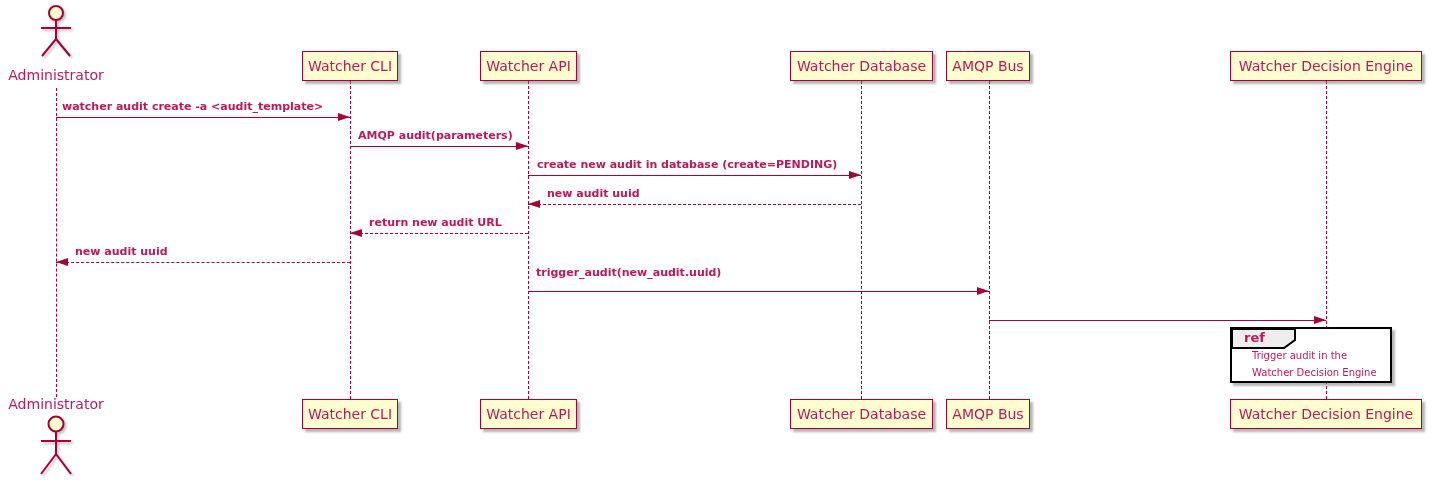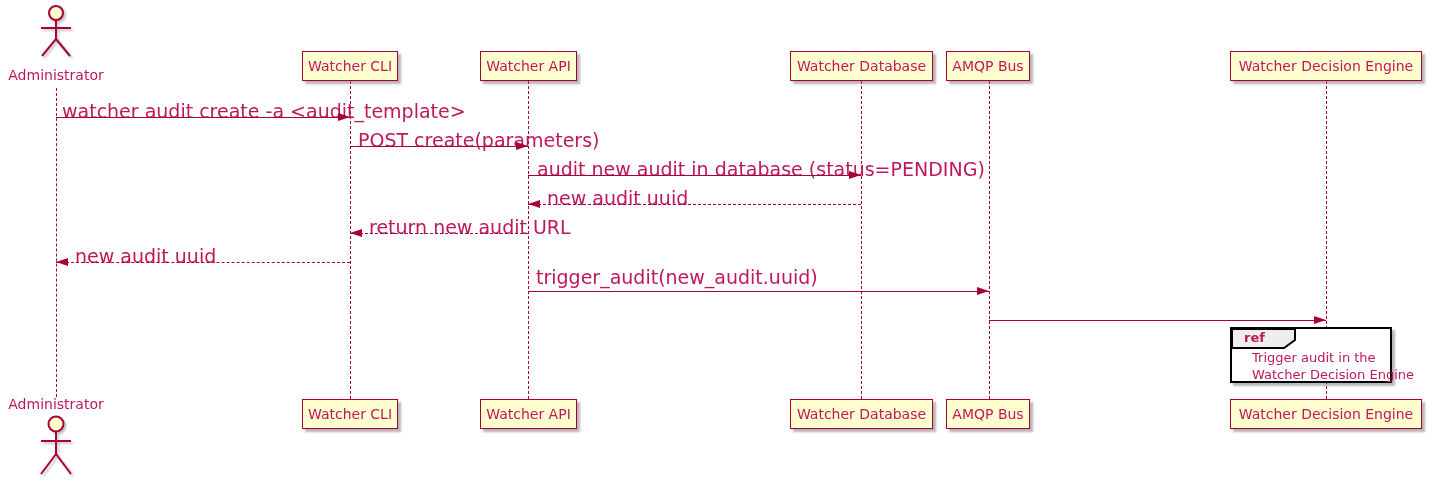--- a/index.html
+++ b/index.html
@@ -17,31 +17,31 @@
   }
   .lifeline {
     position:absolute; width:0; border-left:1px dashed #A80036;
   }
   .actor-label {
     position:absolute; width:112px; text-align:center; font-size:14px; white-space:nowrap;
   }
   .actor-svg { position:absolute; filter:drop-shadow(2.5px 2.5px 1px rgba(120,120,120,0.45)); }
   .mline-solid  { position:absolute; height:0; border-top:1.5px solid #A80036; }
   .mline-dashed { position:absolute; height:0; border-top:1.5px dashed #A80036; }
-  .mlabel { position:absolute; font-size:19px; white-space:nowrap; }
+  .mlabel { position:absolute; font-size:11px; white-space:nowrap;font-weight:bold; }
   .ah { position:absolute; width:0; height:0; }
   .ah-right { border-top:4.5px solid transparent; border-bottom:4.5px solid transparent; border-left:12px solid #A80036; }
   .ah-left  { border-top:4.5px solid transparent; border-bottom:4.5px solid transparent; border-right:12px solid #A80036; }
   .ref-frame {
     position:absolute; box-sizing:border-box; background:#ffffff;
     border:2px solid #000000; box-shadow:3px 3px 2px rgba(110,110,110,0.5);
   }
   .ref-header-svg { position:absolute; top:-1px; left:-1px; }
   .ref-keyword { position:absolute; top:1px; left:12px; font-size:13px; font-weight:bold; }
-  .ref-line { position:absolute; left:20px; font-size:13px; white-space:nowrap; }
+  .ref-line { position:absolute; left:20px; font-size:10px; white-space:nowrap; }
 </style>
 </head>
 <body>
 
 <div id="canvas">
 
   <div class="lifeline" style="left:56px;  top:88px; height:309px;"></div>
   <div class="lifeline" style="left:350px; top:81px; height:318px;"></div>
   <div class="lifeline" style="left:528px; top:81px; height:318px;"></div>
   <div class="lifeline" style="left:861px; top:81px; height:318px;"></div>
@@ -75,25 +75,25 @@
     <line x1="20" y1="18.5" x2="20" y2="41" stroke="#A80036" stroke-width="2"></line>
     <line x1="5" y1="28" x2="35" y2="28" stroke="#A80036" stroke-width="2"></line>
     <line x1="20" y1="41" x2="5" y2="61" stroke="#A80036" stroke-width="2"></line>
     <line x1="20" y1="41" x2="35" y2="61" stroke="#A80036" stroke-width="2"></line>
   </svg>
 
   <div class="mlabel" style="left:62px; top:100px;">watcher audit create -a &lt;audit_template&gt;</div>
   <div class="mline-solid" style="left:56px; top:117px; width:294px;"></div>
   <div class="ah ah-right" style="left:338px; top:113px;"></div>
 
-  <div class="mlabel" style="left:358px; top:129px;">POST create(parameters)</div>
+  <div class="mlabel" style="left:358px; top:129px;">AMQP audit(parameters)</div>
   <div class="mline-solid" style="left:350px; top:146px; width:178px;"></div>
   <div class="ah ah-right" style="left:516px; top:142px;"></div>
 
-  <div class="mlabel" style="left:537px; top:158px;">audit new audit in database (status=PENDING)</div>
+  <div class="mlabel" style="left:537px; top:158px;">create new audit in database (create=PENDING)</div>
   <div class="mline-solid" style="left:528px; top:175px; width:333px;"></div>
   <div class="ah ah-right" style="left:849px; top:171px;"></div>
 
   <div class="mlabel" style="left:547px; top:187px;">new audit uuid</div>
   <div class="mline-dashed" style="left:528px; top:204px; width:333px;"></div>
   <div class="ah ah-left" style="left:528px; top:200px;"></div>
 
   <div class="mlabel" style="left:369px; top:216px;">return new audit URL</div>
   <div class="mline-dashed" style="left:350px; top:233px; width:178px;"></div>
   <div class="ah ah-left" style="left:350px; top:229px;"></div>

